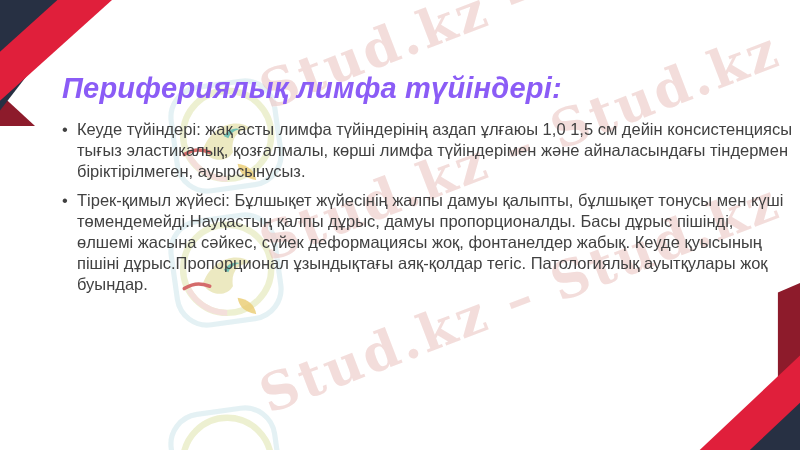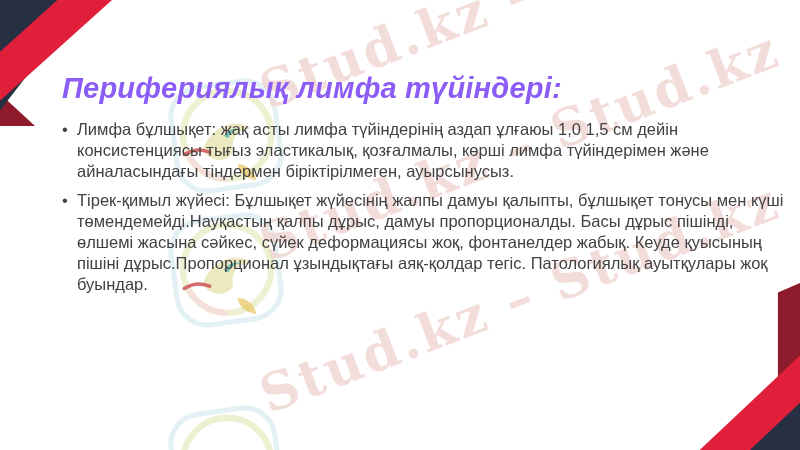--- a/index.html
+++ b/index.html
@@ -109,21 +109,21 @@
     <div class="shape maroon"></div>
     <div class="shape red"></div>
     <div class="shape navy"></div>
   </div>
 
   <h1 class="title">Перифериялық лимфа түйіндері:</h1>
 
   <ul class="bullets">
     <li class="bullet">
       <span class="marker">•</span>
-      <span class="text"><span class="lead">Лимфа бұлшықет:</span><span> жақ асты лимфа түйіндерінің аздап ұлғаюы 1,0 1,5 см дейін консистенциясы тығыз эластикалық, қозғалмалы, көрші лимфа түйіндерімен және айналасындағы тіндермен біріктірілмеген, ауырсынусыз.</span></span>
+      <span class="text"><span class="lead">Кеуде түйіндері:</span><span> жақ асты лимфа түйіндерінің аздап ұлғаюы 1,0 1,5 см дейін консистенциясы тығыз эластикалық, қозғалмалы, көрші лимфа түйіндерімен және айналасындағы тіндермен біріктірілмеген, ауырсынусыз.</span></span>
     </li>
     <li class="bullet">
       <span class="marker">•</span>
       <span class="text"><span class="lead lead-bold">Тірек-қимыл жүйесі:</span><span> Бұлшықет жүйесінің жалпы дамуы қалыпты, бұлшықет тонусы мен күші төмендемейді.Науқастың қалпы дұрыс, дамуы пропорционалды. Басы дұрыс пішінді, өлшемі жасына сәйкес, сүйек деформациясы жоқ, фонтанелдер жабық. Кеуде қуысының пішіні дұрыс.Пропорционал ұзындықтағы аяқ-қолдар тегіс. Патологиялық ауытқулары жоқ буындар.</span></span>
     </li>
   </ul>
 
 </div>
 
 </body></html>

